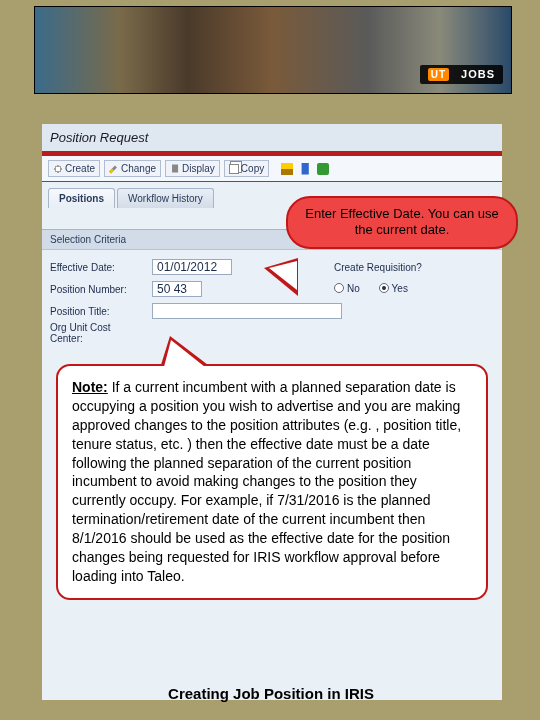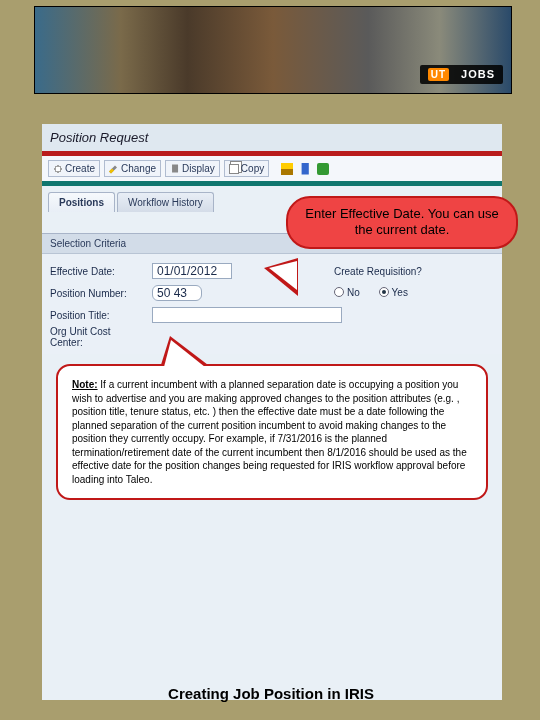--- a/index.html
+++ b/index.html
@@ -21,21 +21,21 @@
   .form-area {
     position: absolute; top: 124px; left: 42px; width: 460px; height: 576px;
     background: #e9f0f6;
   }
   .form-title {
     background: #dfe8f0; padding: 6px 8px; font-size: 13px; font-weight: normal; font-style: italic;
     color: #1a1a2a; border-bottom: 5px solid #b91c1c;
   }
   .toolbar {
     background: #f4f7fb; padding: 4px 6px; font-size: 10px; color: #2a3a5a;
-    display: flex; gap: 4px; align-items: center; border-bottom: 5px solid #0f766e;
+    display: flex; gap: 4px; align-items: center; border-bottom: 1px solid #0f766e;
   }
   .tb-btn { display: inline-flex; align-items: center; gap: 2px; padding: 2px 4px; border: 1px solid #b0bcd0; background: #f0f4fa; cursor: default;}
   .tb-ico { width: 10px; height: 10px; display: inline-block; }
   .ico-create { background: radial-gradient(circle,#fff 30%,#a0a0a0 32%,#a0a0a0 50%,transparent 52%);}
   .ico-change { background: linear-gradient(45deg,#f0c000 40%, transparent 42%), #888; clip-path: polygon(0 80%,60% 20%,80% 40%,20% 100%);}
   .ico-display{ background: #888; clip-path: polygon(20% 10%,80% 10%,80% 90%,20% 90%);}
   .ico-copy   { background: #fff; border:1px solid #888; box-shadow: 2px -2px 0 #fff, 2px -2px 0 1px #888;}
   .tool-icons { display:flex; gap:6px; margin-left:8px;}
   .tool-icons span{ width:12px; height:12px; display:inline-block;}
   .ti1{ background:linear-gradient(#ffcc00 0 50%,#aa7700 50% 100%);}
@@ -46,21 +46,21 @@
   .tab { padding: 4px 10px; background: linear-gradient(#e8eef6,#d4dce8); border:1px solid #a8b4c8; border-bottom:none; border-radius: 3px 3px 0 0; color:#2a3a5a;}
   .tab.active { background: linear-gradient(#f6f9fc,#e8eef6); font-weight:bold;}
 
   .tab-body { border-top:1px solid #a8b4c8; background:#eaf0f7; padding:0;margin-top:21px; }
   .sel-crit { background:#d2dce8; font-size:10px; color:#2a3a5a; padding:4px 8px; border-bottom:1px solid #b8c4d4;}
   .fields { padding: 6px 8px; font-size:10px; color:#1a2a4a;}
   .frow { display:flex; align-items:center; height:22px; gap:6px;}
   .flabel { width:96px; }
   .finput { background:#fff; border:1px solid #9aaac0; height:16px; padding:0 4px; font-size:12px; display:inline-flex; align-items:center;}
   .finput.date { width:80px;}
-  .finput.num { width:50px;border-radius:6px;}
+  .finput.num { width:50px;}
   .finput.title { width:190px;}
   .req-col { margin-left:auto; width:160px;}
   .radio { display:inline-flex; align-items:center; gap:3px; margin-right:16px;}
   .rdot { width:10px; height:10px; border:1px solid #667; border-radius:50%; display:inline-block; position:relative; background:#fff;}
   .rdot.sel::after{ content:""; position:absolute; inset:2px; background:#234; border-radius:50%;}
 
   .callout1 {
     position:absolute; top:196px; left:286px; width:232px;
     background:#ef4444; border:2px solid #c01818; border-radius:24px;
     padding:8px 10px; font-size:13px; text-align:center; line-height:1.25;
@@ -75,21 +75,21 @@
   .callout1-tail-inner{
     position:absolute; top:261px; left:269px; width:0; height:0; z-index:6;
     border-top: 7px solid transparent;
     border-bottom: 22px solid transparent;
     border-right: 28px solid #fff;
   }
 
   .callout2 {
     position:absolute; top:364px; left:56px; width:432px;
     background:#fff; border:2px solid #c01818; border-radius:14px;
-    padding:12px 14px; font-size:10px; line-height:1.35; z-index:5;
+    padding:12px 14px; font-size:14px; line-height:1.35; z-index:5;
   }
   .callout2-tail{
     position:absolute; top:336px; left:160px; width:0; height:0; z-index:4;
     border-left: 10px solid transparent;
     border-right: 42px solid transparent;
     border-bottom: 32px solid #c01818;
   }
   .callout2-tail-inner{
     position:absolute; top:340px; left:164px; width:0; height:0; z-index:6;
     border-left: 7px solid transparent;

